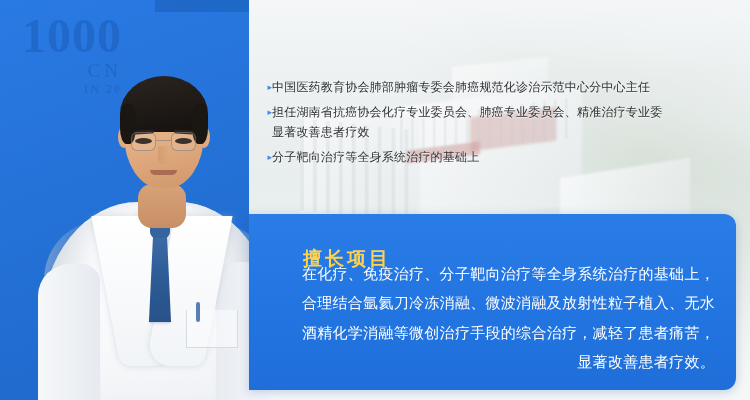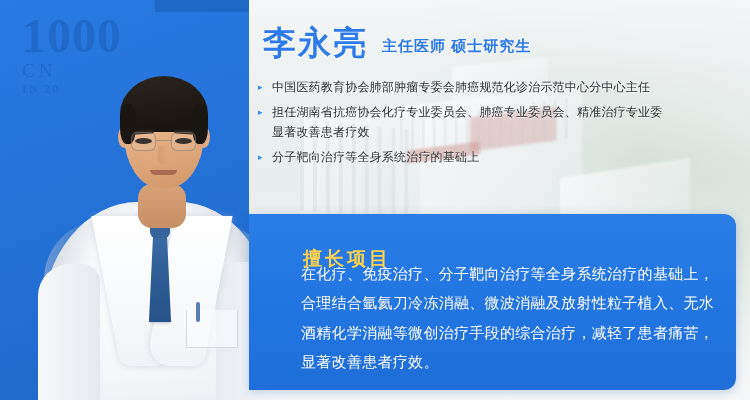--- a/index.html
+++ b/index.html
@@ -6,20 +6,21 @@
   html, body {
     width:750px; height:400px;
     font-family:"Liberation Sans","DejaVu Sans",sans-serif;
     overflow:hidden;
   }
   #banner {
     position:relative;
     width:750px; height:400px;
     background:#eef1f2;
     overflow:hidden;
+    text-align:right;
   }
 
   
   .bg-photo {
     position:absolute; inset:0;
     background:
       
       linear-gradient(to bottom, rgba(243,245,246,0.92) 0%, rgba(236,240,241,0.55) 18%, rgba(236,240,241,0.30) 40%, rgba(240,243,244,0.55) 78%, rgba(246,248,248,0.9) 100%),
       
       radial-gradient(ellipse 230px 190px at 640px 150px, rgba(150,175,135,0.50) 0%, rgba(170,190,160,0.22) 55%, rgba(200,210,200,0) 100%),
@@ -316,24 +317,20 @@
     <div class="d-glass-bridge"></div>
     <div class="d-nose"></div>
     <div class="d-mouth"></div>
     <div class="d-pocket"></div>
     <div class="d-pocket-pen"></div>
     <div class="d-blur-edge"></div>
   </div>
 
   <div class="content">
 
-    <div class="name-row">
-      <div class="doc-name">李永亮</div>
-      <div class="doc-title">主任医师 硕士研究生</div>
-    </div>
 
     <div class="bullets">
       <div class="bullet-row">
         <span class="bullet-mark">▸</span>
         <span class="bullet-text">中国医药教育协会肺部肿瘤专委会肺癌规范化诊治示范中心分中心主任</span>
       </div>
       <div class="bullet-row" style="margin-bottom:0;">
         <span class="bullet-mark">▸</span>
         <span class="bullet-text">担任湖南省抗癌协会化疗专业委员会、肺癌专业委员会、精准治疗专业委</span>
       </div>

